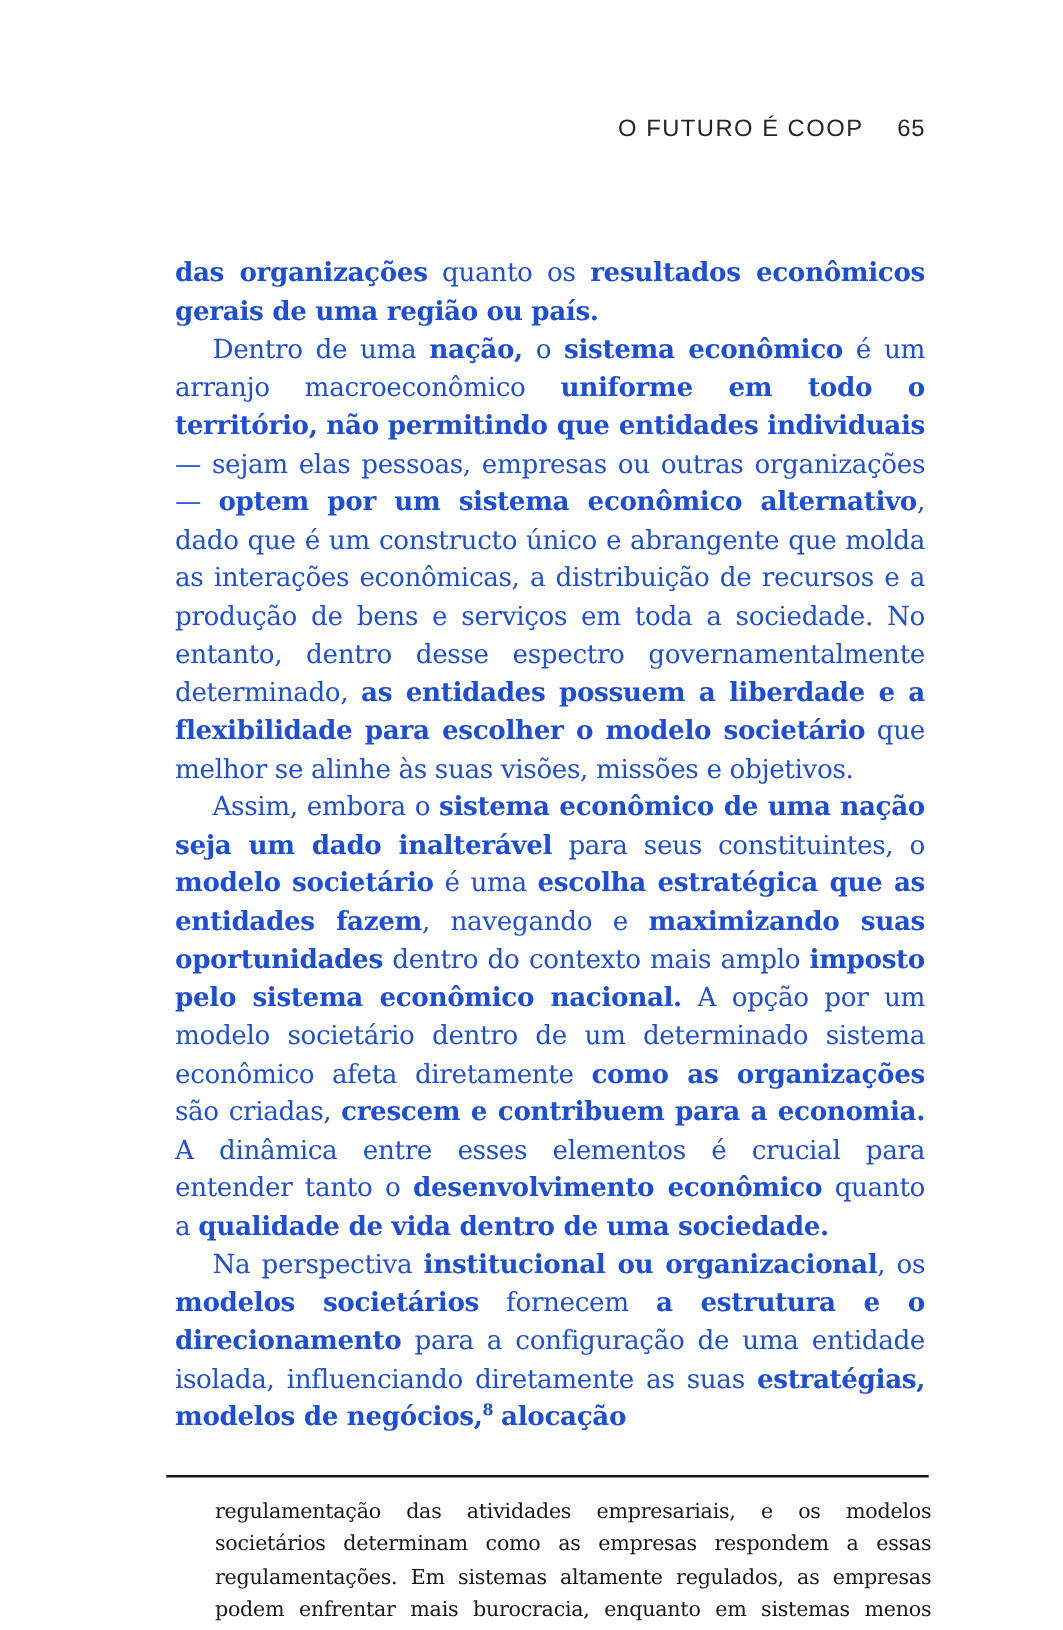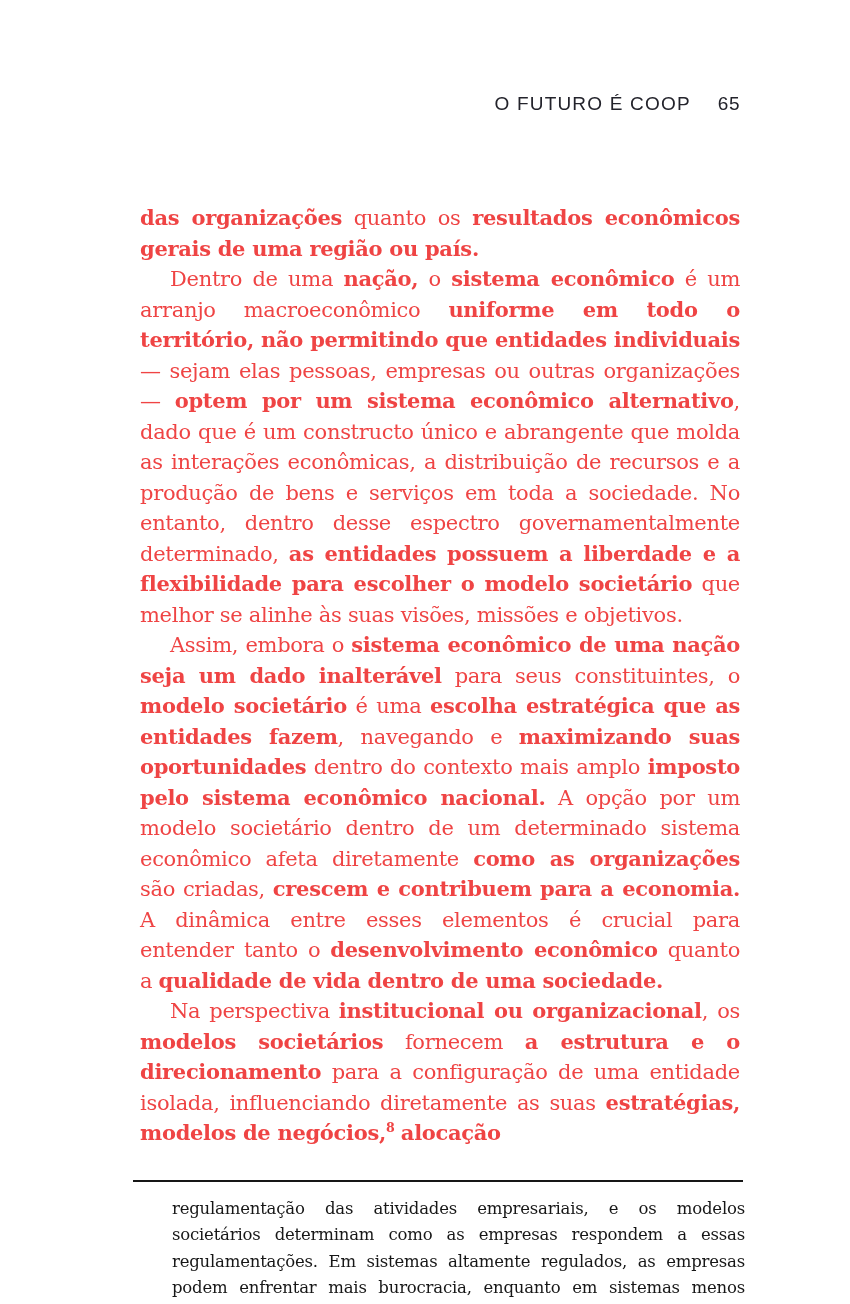--- a/index.html
+++ b/index.html
@@ -29,21 +29,21 @@
     letter-spacing: 0.5px;
   }
   
   .body-text {
     margin: 88px 68px 0 140px;
     width: 600px;
     font-family: "DejaVu Serif", "Liberation Serif", serif;
     font-size: 21px;
     line-height: 30.5px;
     letter-spacing: -0.3px;
-    color: #ef4444;
+    color: #1d4ed8;
     text-align: justify;
   }
   .body-text p.para { margin: 0; }
   .body-text p.para.indent { text-indent: 30px; }
   .b { font-weight: 700; }
   sup.fn-ref { font-size: 0.6em; line-height: 0; font-weight: 700; }
   
   .footnote-area {
     margin: 31px 105px 0 133px;
     width: 612px;

